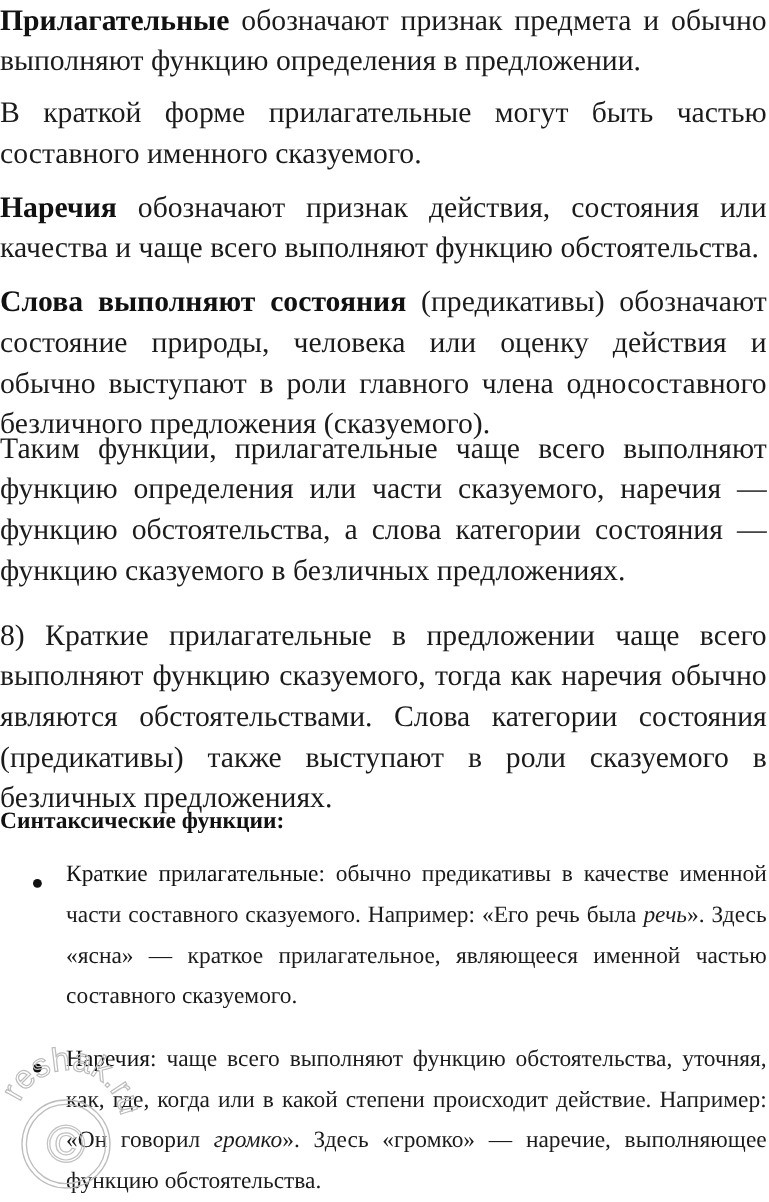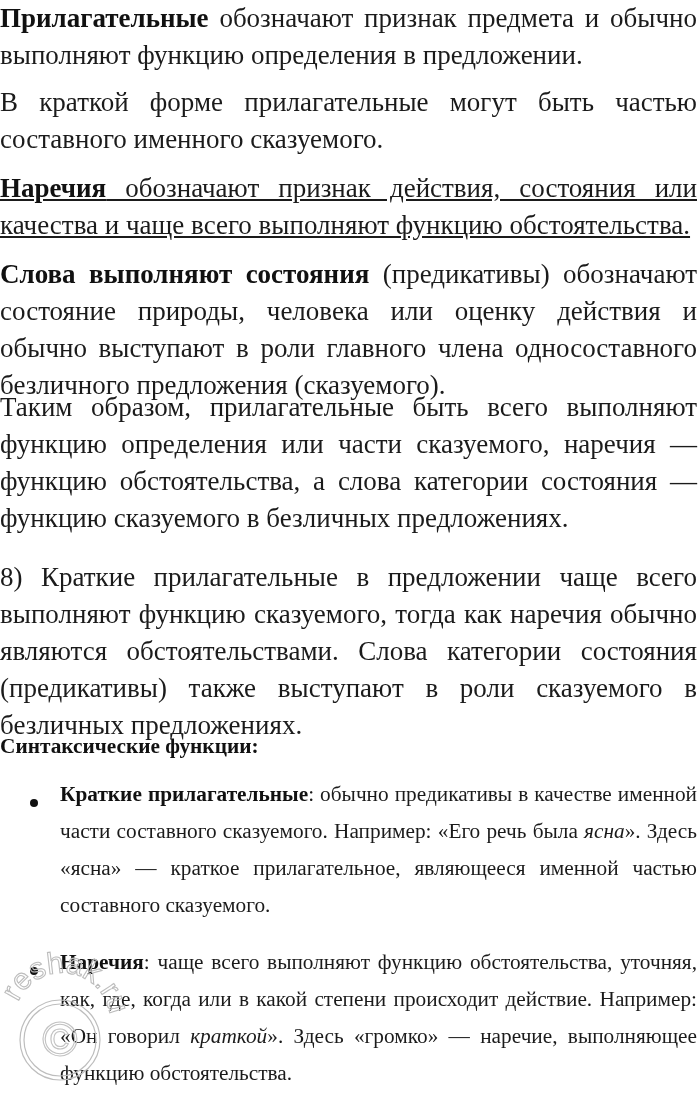--- a/index.html
+++ b/index.html
@@ -42,21 +42,21 @@
   }
   .li {
     position: absolute;
     left: 60px;
     width: 637px;
     font-size: 21.3px;
     line-height: 37px;
     text-align: justify;
     margin: 0;
   }
-  .li b { font-weight: bold; color: #111; }
+  .li b { font-weight: normal; color: #111; }
   .li i { font-style: italic; }
   .bullet {
     position: absolute;
     left: 30px;
     width: 8px;
     height: 8px;
     border-radius: 50%;
     background: #111;
   }
   .watermark {
@@ -70,35 +70,35 @@
 </style>
 </head>
 <body>
 
 <div class="page">
 
   <p class="para" style="top:0px;"><b>Прилагательные</b><span> обозначают признак предмета и обычно выполняют функцию определения в предложении.</span></p>
 
   <p class="para" style="top:84px;"><span>В краткой форме прилагательные могут быть частью составного именного сказуемого.</span></p>
 
-  <p class="para" style="top:170px;text-decoration:underline;"><b>Наречия</b><span> обозначают признак действия, состояния или качества и чаще всего выполняют функцию обстоятельства.</span></p>
+  <p class="para" style="top:170px;"><b>Наречия</b><span> обозначают признак действия, состояния или качества и чаще всего выполняют функцию обстоятельства.</span></p>
 
   <p class="para" style="top:256px;"><b>Слова выполняют состояния</b><span> (предикативы) обозначают состояние природы, человека или оценку действия и обычно выступают в роли главного члена односоставного безличного предложения (сказуемого).</span></p>
 
-  <p class="para" style="top:389px;"><span>Таким образом, прилагательные быть всего выполняют функцию определения или части сказуемого, наречия — функцию обстоятельства, а слова категории состояния — функцию сказуемого в безличных предложениях.</span></p>
+  <p class="para" style="top:389px;"><span>Таким функции, прилагательные чаще всего выполняют функцию определения или части сказуемого, наречия — функцию обстоятельства, а слова категории состояния — функцию сказуемого в безличных предложениях.</span></p>
 
   <p class="para" style="top:559px;"><span>8) Краткие прилагательные в предложении чаще всего выполняют функцию сказуемого, тогда как наречия обычно являются обстоятельствами. Слова категории состояния (предикативы) также выступают в роли сказуемого в безличных предложениях.</span></p>
 
   <p class="heading" style="top:728px;">Синтаксические функции:</p>
 
   <span class="bullet" style="top:799px;"></span>
-  <p class="li" style="top:776px;"><b>Краткие прилагательные</b><span>: обычно предикативы в качестве именной части составного сказуемого. Например: «Его речь была </span><i>ясна</i><span>». Здесь «ясна» — краткое прилагательное, являющееся именной частью составного сказуемого.</span></p>
+  <p class="li" style="top:776px;"><b>Краткие прилагательные</b><span>: обычно предикативы в качестве именной части составного сказуемого. Например: «Его речь была </span><i>речь</i><span>». Здесь «ясна» — краткое прилагательное, являющееся именной частью составного сказуемого.</span></p>
 
   <span class="bullet" style="top:967px;"></span>
-  <p class="li" style="top:944px;"><b>Наречия</b><span>: чаще всего выполняют функцию обстоятельства, уточняя, как, где, когда или в какой степени происходит действие. Например: «Он говорил </span><i>краткой</i><span>». Здесь «громко» — наречие, выполняющее функцию обстоятельства.</span></p>
+  <p class="li" style="top:944px;"><b>Наречия</b><span>: чаще всего выполняют функцию обстоятельства, уточняя, как, где, когда или в какой степени происходит действие. Например: «Он говорил </span><i>громко</i><span>». Здесь «громко» — наречие, выполняющее функцию обстоятельства.</span></p>
 
 </div>
 
 <svg class="watermark" viewBox="0 0 160 153">
   <defs>
     <path id="wm-arc" d="M 18 62 A 48 48 0 0 1 108 95" fill="none"></path>
   </defs>
   <circle cx="60" cy="100" r="40" fill="none" stroke="#bdbdbd" stroke-width="1.2"></circle>
   <circle cx="60" cy="100" r="36" fill="none" stroke="#bdbdbd" stroke-width="1.2"></circle>
   <text x="60" y="116" text-anchor="middle" font-family="Liberation Sans, sans-serif" font-size="48" fill="none" stroke="#c2c2c2" stroke-width="1.1">©</text>

